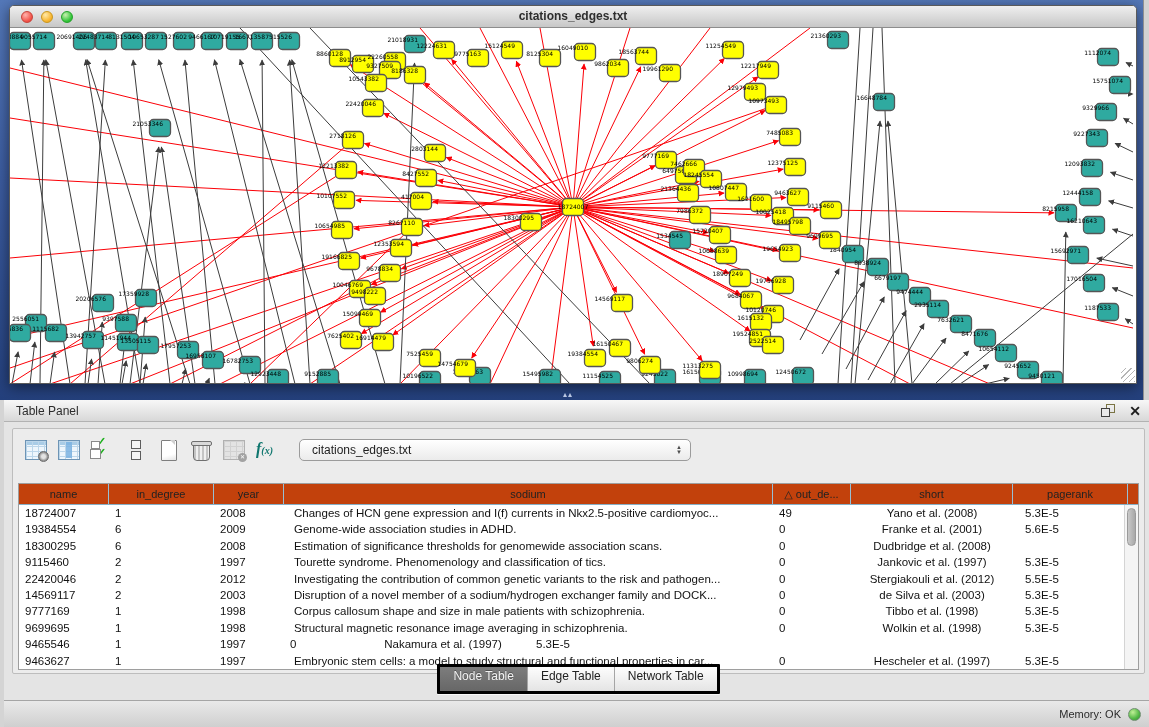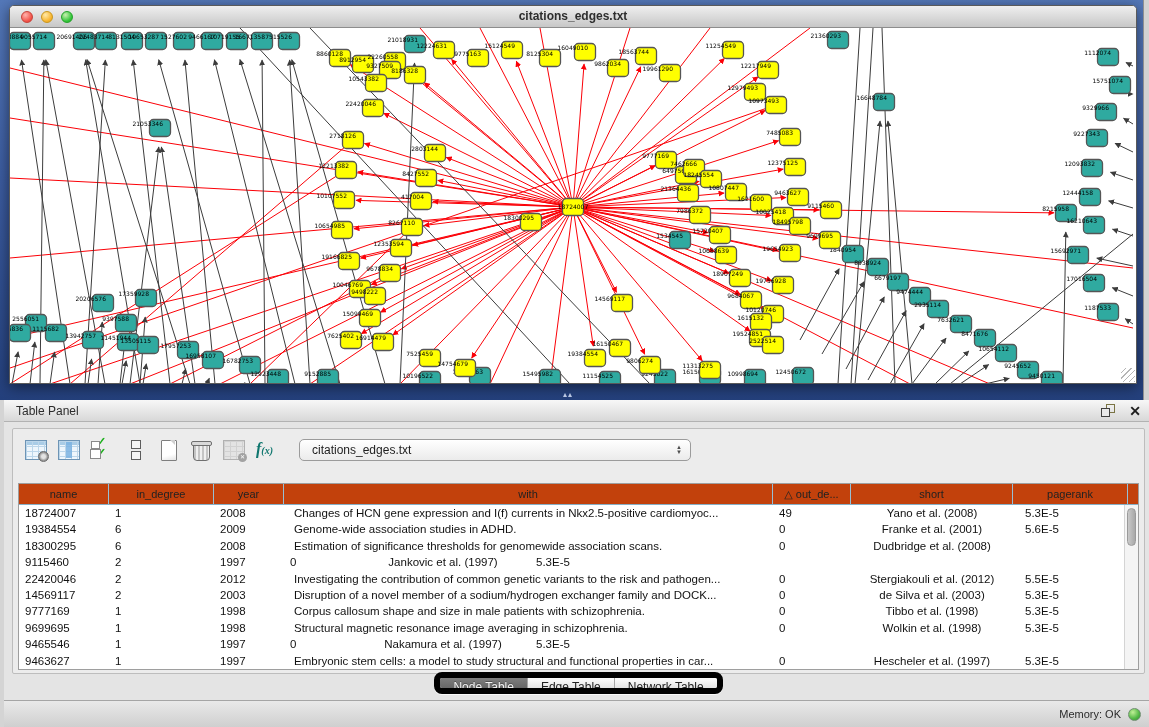--- a/index.html
+++ b/index.html
@@ -90,21 +90,21 @@
         overflow:hidden; white-space:nowrap; flex:none; }
   .tbody { flex:1; position:relative; overflow:hidden; }
   .tr { display:flex; height:16.4px; }
   .td { font-size:11.5px; color:#111; line-height:16px; white-space:nowrap; overflow:hidden; flex:none; padding-left:6px; }
   .td.center { text-align:center; padding-left:0; }
   .vscroll { position:absolute; right:0; top:21px; bottom:0; width:14px; background:#f4f4f4; border-left:1px solid #d4d4d4; }
   .vthumb { position:absolute; left:2px; top:3px; width:9px; height:38px; border-radius:5px;
             background:linear-gradient(90deg,#c9c9c9,#a8a8a8); border:1px solid #9a9a9a; }
 
   .tabs { position:absolute; left:0; right:0; bottom:33px; display:flex; justify-content:center; }
-  .seg { display:flex; border:6px solid #000000; border-radius:8px; overflow:hidden; height:22px;
+  .seg { display:flex; border:3px solid #000000; border-radius:1px; overflow:hidden; height:30px;
          box-shadow:0 1px 0 rgba(255,255,255,.7); }
   .seg .tab { font-size:12px; padding:0 13px; line-height:18px; color:#222;
               background:linear-gradient(#fdfdfd,#e4e4e4); border-left:1px solid #a5a5a5; cursor:default; }
   .seg .tab:first-child { border-left:none; }
   .seg .tab.sel { background:linear-gradient(#7d7d7d,#676767); color:#f2f2f2; text-shadow:0 -1px 0 rgba(0,0,0,.3); }
 
   .statusbar { position:absolute; left:0; bottom:0; width:1149px; height:27px;
                background:linear-gradient(#e9e9e9,#cfcfcf); border-top:1px solid #a5a5a5;
                display:flex; align-items:center; justify-content:flex-end; padding-right:12px; gap:7px; }
   .statusbar .mem { font-size:11px; color:#2b2b2b; }
@@ -556,21 +556,21 @@
             <span>▼</span>
           </span>
       </div>
     </div>
 
     <div class="tablewrap">
       <div class="thead" id="thead">
           <div class="th" style="width: 90px;">name</div>
           <div class="th" style="width: 105px;">in_degree</div>
           <div class="th" style="width: 70px;">year</div>
-          <div class="th" style="width: 489px;">with</div>
+          <div class="th" style="width: 489px;">sodium</div>
           <div class="th" style="width: 78px;">△ out_de...</div>
           <div class="th" style="width: 162px;">short</div>
           <div class="th" style="width: 115px;">pagerank</div>
         </div>
       <div class="tbody" id="tbody">
           <div class="tr">
             <div class="td" style="width: 90px;">18724007</div>
             <div class="td" style="width: 105px;">1</div>
             <div class="td" style="width: 70px;">2008</div>
             <div class="td" style="width: 489px; padding-left: 10px;">Changes of HCN gene expression and I(f) currents in Nkx2.5-positive cardiomyoc...</div>
@@ -593,20 +593,21 @@
             <div class="td" style="width: 70px;">2008</div>
             <div class="td" style="width: 489px; padding-left: 10px;">Estimation of significance thresholds for genomewide association scans.</div>
             <div class="td" style="width: 78px;">0</div>
             <div class="td center" style="width: 162px;">Dudbridge et al. (2008)</div>
             <div class="td" style="width: 115px; padding-left: 12px; margin-top: 36px;">5.9E-5</div>
           </div>
           <div class="tr">
             <div class="td" style="width: 90px;">9115460</div>
             <div class="td" style="width: 105px;">2</div>
             <div class="td" style="width: 70px;">1997</div>
+            <div class="td" style="width: 489px; padding-left: 10px;">Tourette syndrome. Phenomenology and classification of tics.</div>
             <div class="td" style="width: 78px;">0</div>
             <div class="td center" style="width: 162px;">Jankovic et al. (1997)</div>
             <div class="td" style="width: 115px; padding-left: 12px;">5.3E-5</div>
           </div>
           <div class="tr">
             <div class="td" style="width: 90px;">22420046</div>
             <div class="td" style="width: 105px;">2</div>
             <div class="td" style="width: 70px;">2012</div>
             <div class="td" style="width: 489px; padding-left: 10px;">Investigating the contribution of common genetic variants to the risk and pathogen...</div>
             <div class="td" style="width: 78px;">0</div>

